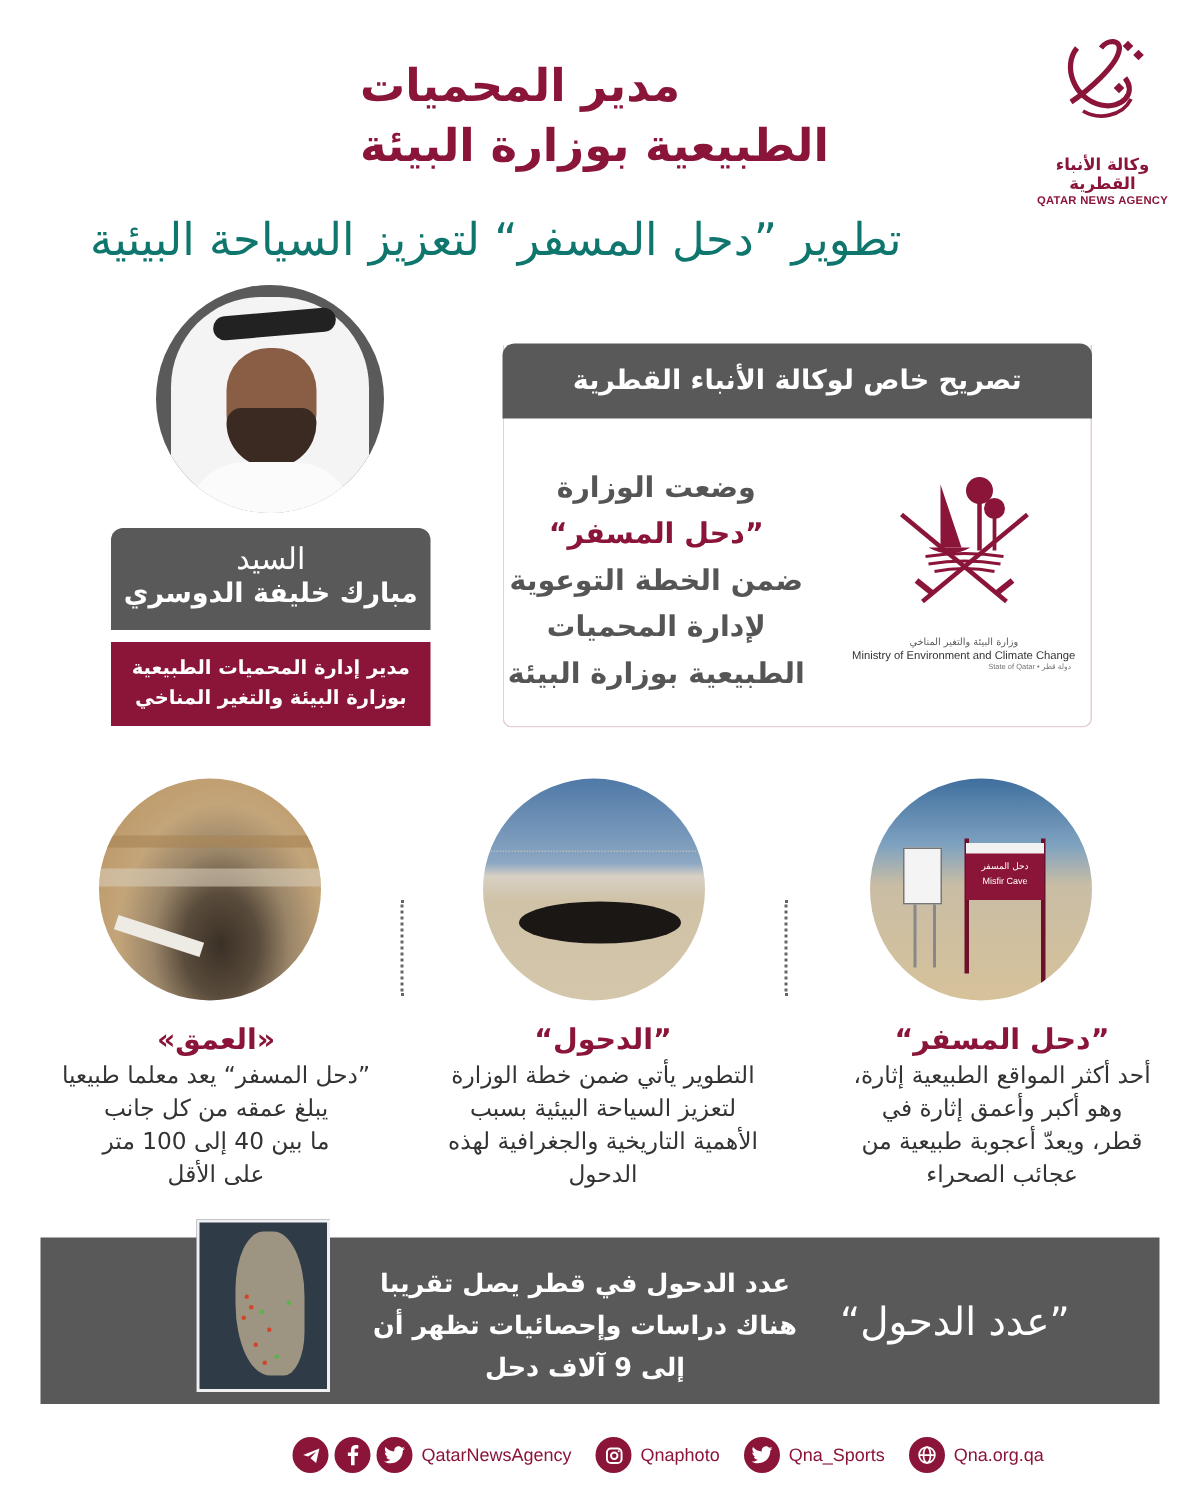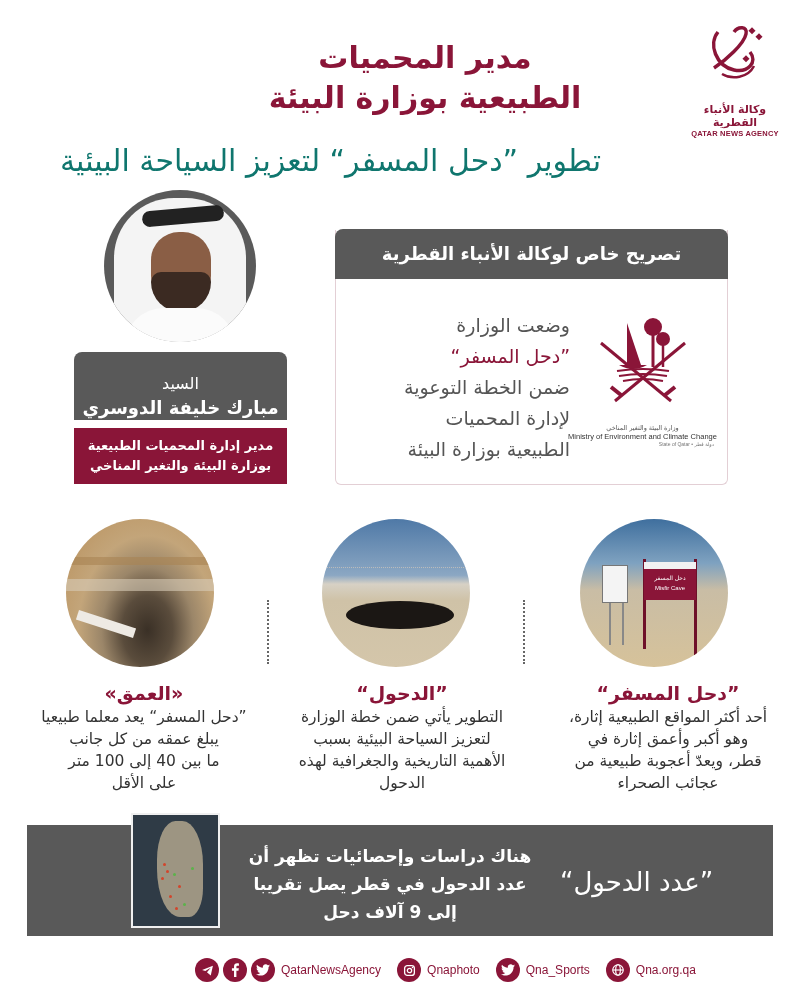--- a/index.html
+++ b/index.html
@@ -2,48 +2,48 @@
 <html><head>
 <meta charset="utf-8">
 <style>
   * { box-sizing: border-box; margin: 0; padding: 0; }
   html, body { width: 800px; height: 1000px; background: #ffffff; overflow: hidden; }
   body { position: relative; font-family: "DejaVu Sans", sans-serif; direction: rtl; color: #333; }
 
   .abs { position: absolute; }
 
   
-  .title-main { left: 240px; width: 370px; top: 38px; text-align: center; color: #8a1538; font-weight: bold; font-size: 30px; line-height: 40px; }
+  .title-main { left: 240px; width: 370px; top: 38px; text-align: left; color: #8a1538; font-weight: bold; font-size: 30px; line-height: 40px; }
   .subtitle { left: 60px; width: 640px; top: 140px; text-align: left; color: #0f766e; font-size: 30px; line-height: 42px; }
 
   .qna-logo { left: 680px; top: 22px; width: 110px; height: 98px; text-align: center; }
   .qna-logo svg { display: block; margin: 0 auto; }
   .qna-ar { font-size: 11px; color: #8a1538; font-weight: bold; margin-top: 19px; }
   .qna-en { font-size: 7.5px; color: #8a1538; font-weight: bold; direction: ltr; font-family: "Liberation Sans", sans-serif; letter-spacing: 0.2px; }
 
   
   .stmt-card { left: 335px; top: 230px; width: 393px; height: 255px; border: 1px solid #e3cfd5; border-top: none; border-radius: 0 0 6px 6px; background: #fff; }
   .stmt-bar { left: 335px; top: 229px; width: 393px; height: 50px; background: #595959; border-radius: 8px 8px 0 0; color: #fff; font-weight: bold; font-size: 18px; line-height: 50px; text-align: center; }
-  .stmt-text { left: 365px; width: 205px; top: 310px; text-align: right; font-size: 19px; font-weight: normal; color: #555; line-height: 31px; }
+  .stmt-text { left: 335px; width: 205px; top: 310px; text-align: center; font-size: 19px; font-weight: bold; color: #555; line-height: 31px; }
   .stmt-text .hl { color: #8a1538; }
   .ministry-logo { left: 565px; top: 315px; width: 155px; height: 140px; text-align: center; }
   .ministry-ar { font-size: 6.5px; color: #555; margin-top: 10px; direction: rtl; }
   .ministry-en { font-size: 7.5px; color: #333; direction: ltr; font-family: "Liberation Sans", sans-serif; }
   .ministry-state { font-size: 5px; color: #777; direction: ltr; text-align: right; padding-right: 6px; font-family: "Liberation Sans", sans-serif; }
 
   
   .portrait { left: 104px; top: 190px; width: 152px; height: 152px; border-radius: 50%; overflow: hidden; background: #5a5a5a; }
   .portrait .ghutra { position: absolute; left: 10px; top: 8px; width: 132px; height: 150px; background: #f4f4f4; border-radius: 60px 60px 30px 30px; }
   .portrait .agal { position: absolute; left: 38px; top: 18px; width: 82px; height: 16px; background: #222; border-radius: 10px; transform: rotate(-5deg); }
   .portrait .face { position: absolute; left: 47px; top: 42px; width: 60px; height: 74px; background: #8a5e45; border-radius: 28px 28px 30px 30px; }
   .portrait .beard { position: absolute; left: 47px; top: 82px; width: 60px; height: 40px; background: #3b2a22; border-radius: 10px 10px 30px 30px; }
   .portrait .collar { position: absolute; left: 20px; top: 118px; width: 112px; height: 40px; background: #fbfbfb; border-radius: 40px 40px 0 0; }
 
   .name-box { left: 74px; top: 352px; width: 213px; height: 68px; background: #595959; border-radius: 8px 8px 0 0; color: #fff; text-align: center; }
-  .name-box .hon { font-size: 16px; line-height: 24px; padding-top: 20px; }
+  .name-box .hon { font-size: 20px; line-height: 24px; padding-top: 8px; }
   .name-box .nm { font-size: 18px; font-weight: bold; line-height: 24px; }
   .role-box { left: 74px; top: 428px; width: 213px; height: 56px; background: #8a1538; color: #fff; text-align: center; font-weight: bold; font-size: 13px; line-height: 20px; padding-top: 8px; }
 
   
   .circ { width: 148px; height: 148px; border-radius: 50%; overflow: hidden; top: 519px; }
   .c-cave1 { left: 66px; background: radial-gradient(ellipse at 55% 75%, #3a3026 0%, #5a4c3c 22%, #9b8669 40%, #c3a57a 60%, #b88f5a 100%); }
   .c-cave1 .strata { position: absolute; left: 0; right: 0; top: 60px; height: 12px; background: #d7cbb7; opacity: .6; }
   .c-cave1 .strata2 { position: absolute; left: 0; right: 0; top: 38px; height: 8px; background: #a98453; opacity: .6; }
   .c-cave1 .snow { position: absolute; left: 10px; top: 100px; width: 60px; height: 10px; background: #eeeae4; transform: rotate(18deg); }
   .c-cave2 { left: 322px; background: linear-gradient(#4f79a7 0%, #8ba7c3 38%, #d7d1c5 44%, #cfc2a7 55%, #d4c6aa 100%); }
@@ -212,22 +212,22 @@
   <div class="dot" style="left:33px;top:55px;background:#d2452b;"></div>
   <div class="dot" style="left:28px;top:62px;background:#d2452b;"></div>
   <div class="dot" style="left:40px;top:58px;background:#5bb34a;"></div>
   <div class="dot" style="left:45px;top:70px;background:#d2452b;"></div>
   <div class="dot" style="left:36px;top:80px;background:#d2452b;"></div>
   <div class="dot" style="left:50px;top:88px;background:#5bb34a;"></div>
   <div class="dot" style="left:42px;top:92px;background:#d2452b;"></div>
   <div class="dot" style="left:58px;top:52px;background:#5bb34a;"></div>
 </div>
 <div class="abs banner-text">
+  <div>عدد الدحول في قطر يصل تقريبا</div>
   <div>هناك دراسات وإحصائيات تظهر أن</div>
-  <div>عدد الدحول في قطر يصل تقريبا</div>
   <div>إلى 9 آلاف دحل</div>
 </div>
 <div class="abs banner-title">”عدد الدحول“</div>
 
 <div class="abs footer">
   <span class="soc">
     <svg width="13" height="13" viewBox="0 0 24 24">
         <path d="M2 11 L22 3 L18 21 L11 15 L18 7 L8 13 Z" fill="#fff"></path>
       </svg>
   </span>

